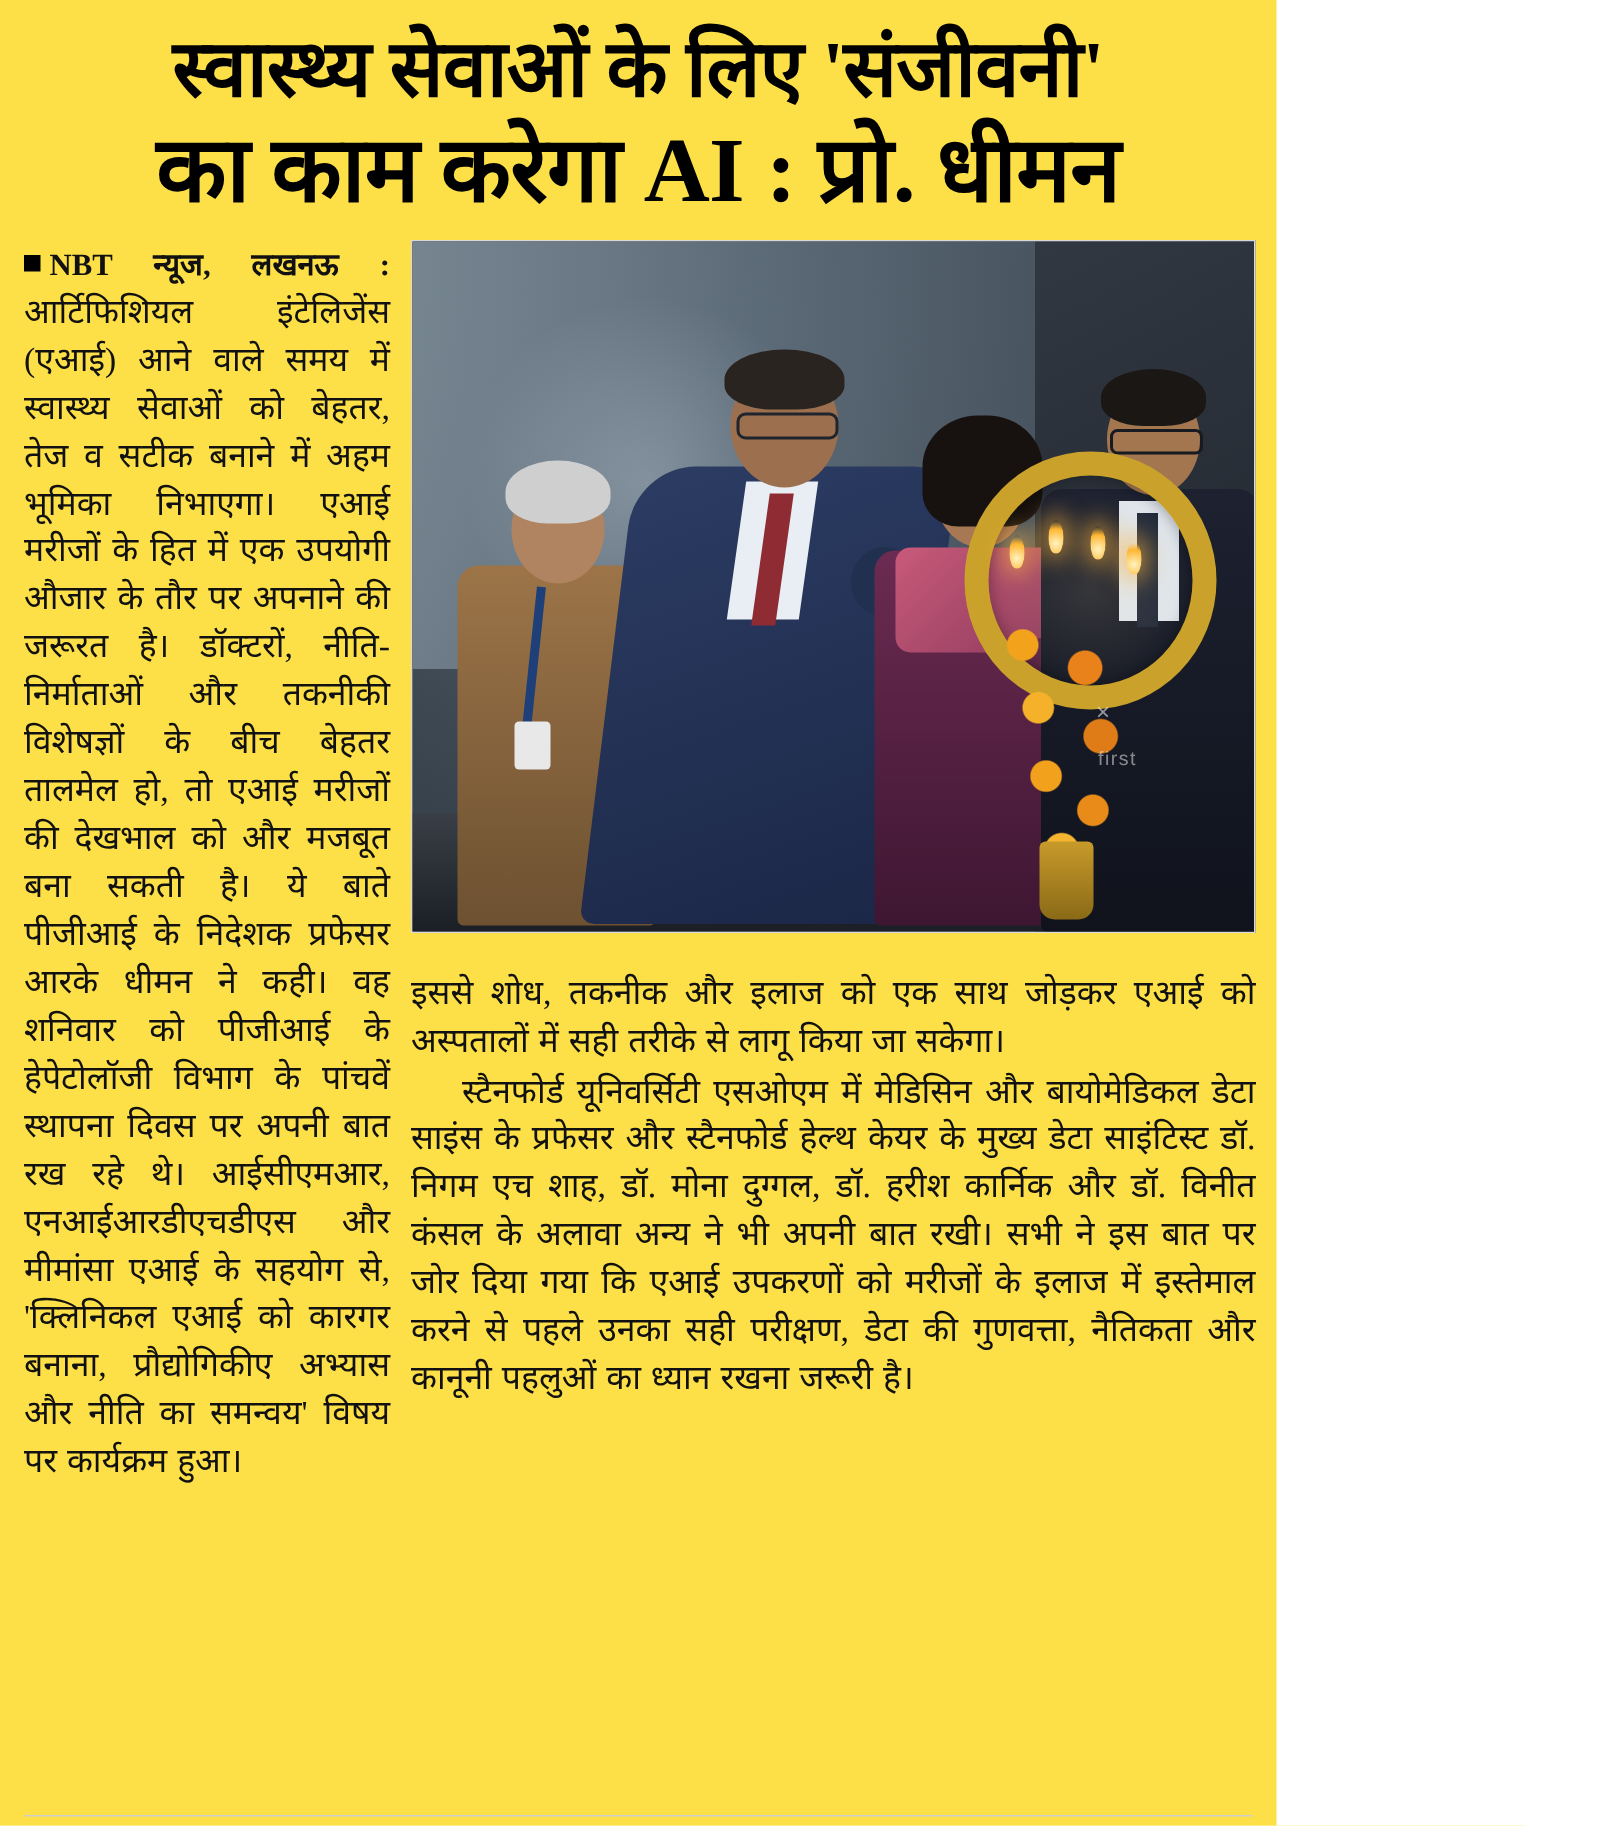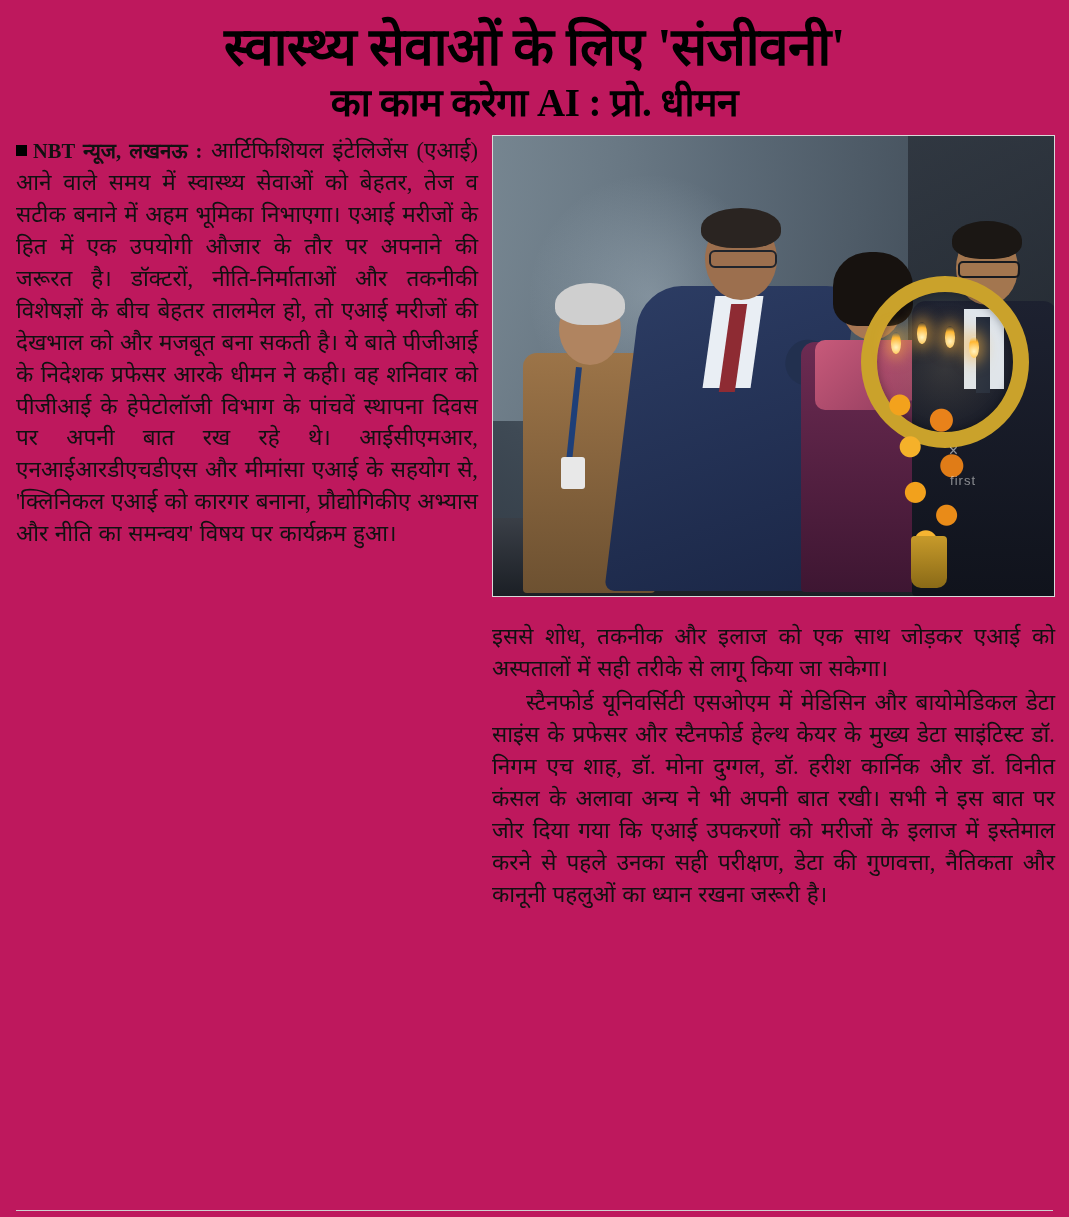--- a/index.html
+++ b/index.html
@@ -9,44 +9,44 @@
   }
   body {
     width: 1069px;
     height: 1217px;
     font-family: "Liberation Serif", serif;
     color: #111111;
     position: relative;
     overflow: hidden;
   }
   .page {
-    width: 1069px;
+    width: 851px;
     height: 1217px;
     position: relative;
-    background: #be185d;
+    background: #fde047;
     padding: 0;
     box-sizing: border-box;
   }
   .headline-block {
     padding: 10px 18px 0 18px;
     text-align: center;
   }
   .headline-1 {
     font-family: "Liberation Serif", serif;
     font-weight: bold;
     font-size: 53px;
     line-height: 1.12;
     letter-spacing: -0.5px;
     color: #000000;
     margin: 8px 0 0 0;
   }
   .headline-2 {
     font-family: "Liberation Serif", serif;
     font-weight: bold;
-    font-size: 39px;
+    font-size: 61px;
     line-height: 1.12;
     letter-spacing: -0.5px;
     color: #000000;
     margin: 4px 0 0 0;
   }
   .subhead {
     font-family: "Liberation Serif", serif;
     font-size: 35px;
     line-height: 1.2;
     color: #000000;

